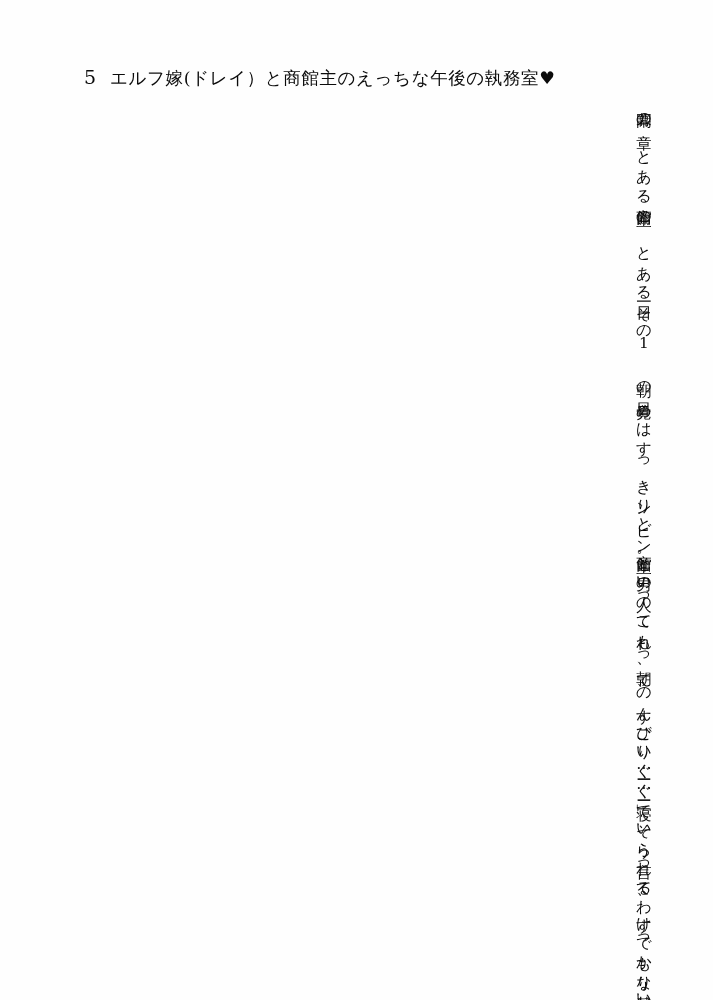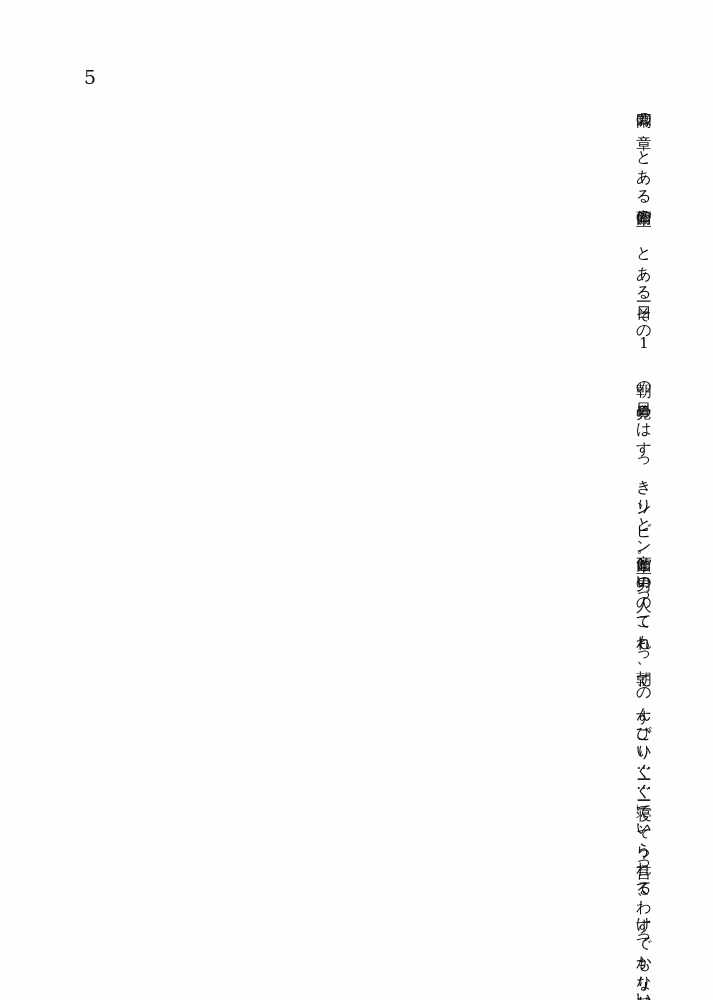--- a/index.html
+++ b/index.html
@@ -91,20 +91,21 @@
     height: 452px;
   }
 </style>
 </head>
 <body>
 
 <div class="page">
 
   <div class="header-line">
     <span class="header-num">5</span>
+    <span class="header-title">エルフ嫁(ドレイ）と商館主のえっちな午後の執務室♥</span>
   </div>
 
   <div class="vblock" id="block-upper">
       <div class="vcol">幕間の章　とある商館主の、とある一日</div>
       <div class="vcol">その1　朝の目覚めはすっきりと</div>
       <div class="vcol indent">商館主といっても、朝、のんびりぐーぐー寝て</div>
       <div class="vcol">いられるわけでもないというのが実際の所だ。</div>
     </div>
 
   <div class="vblock" id="block-lower">

